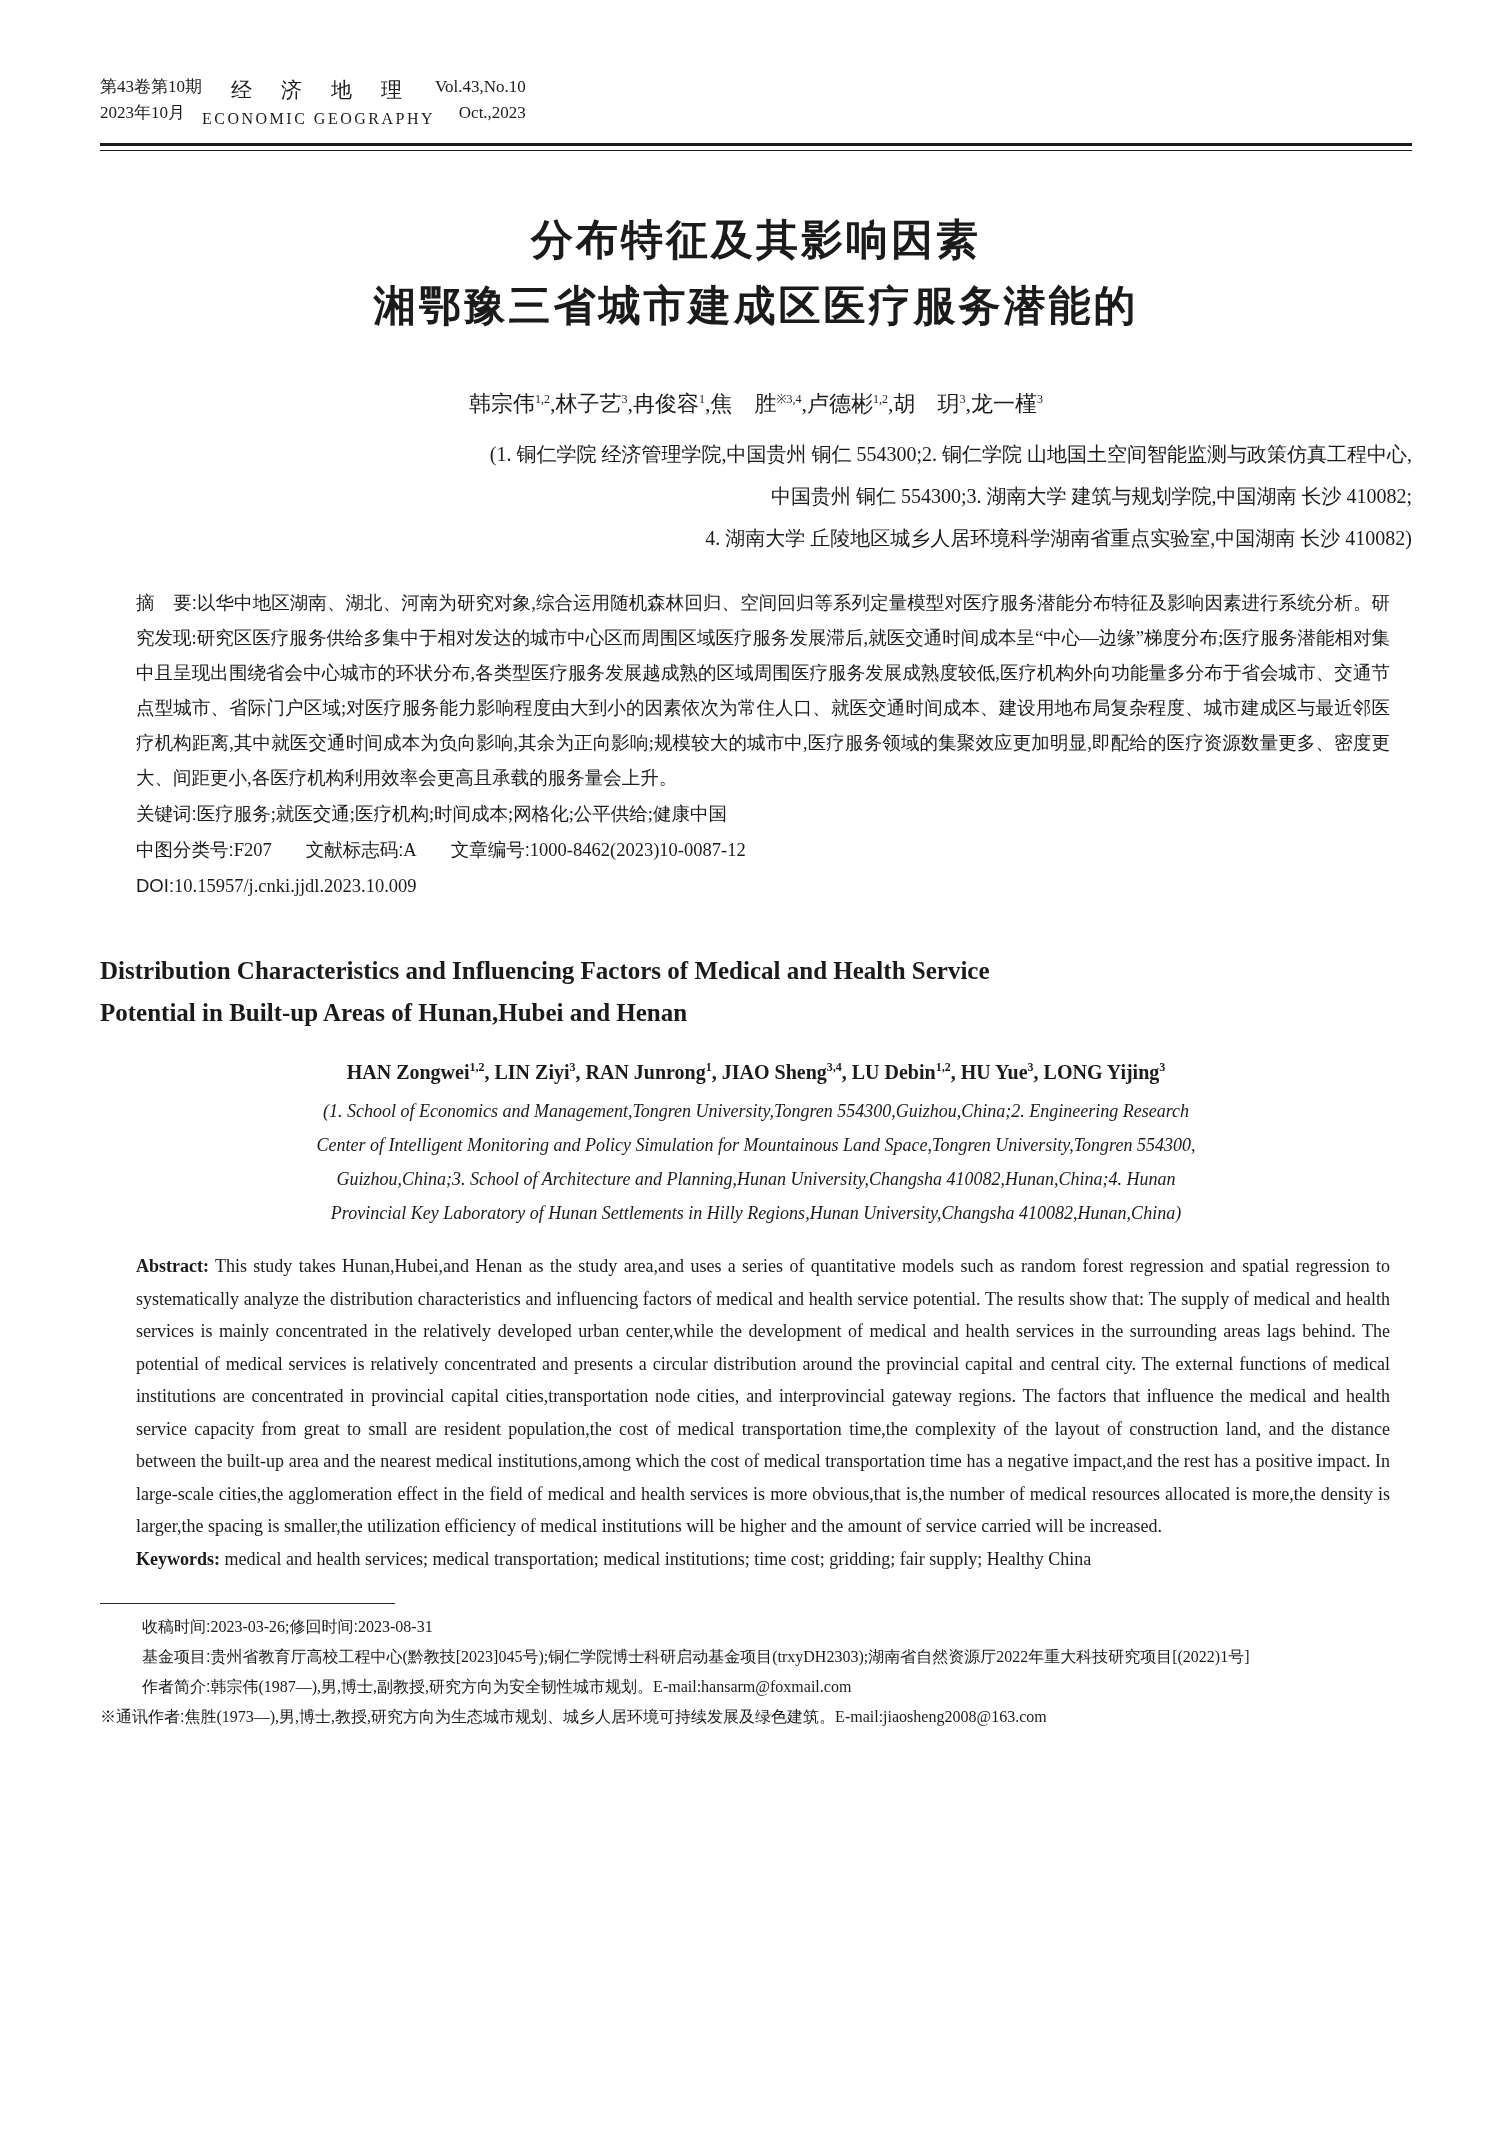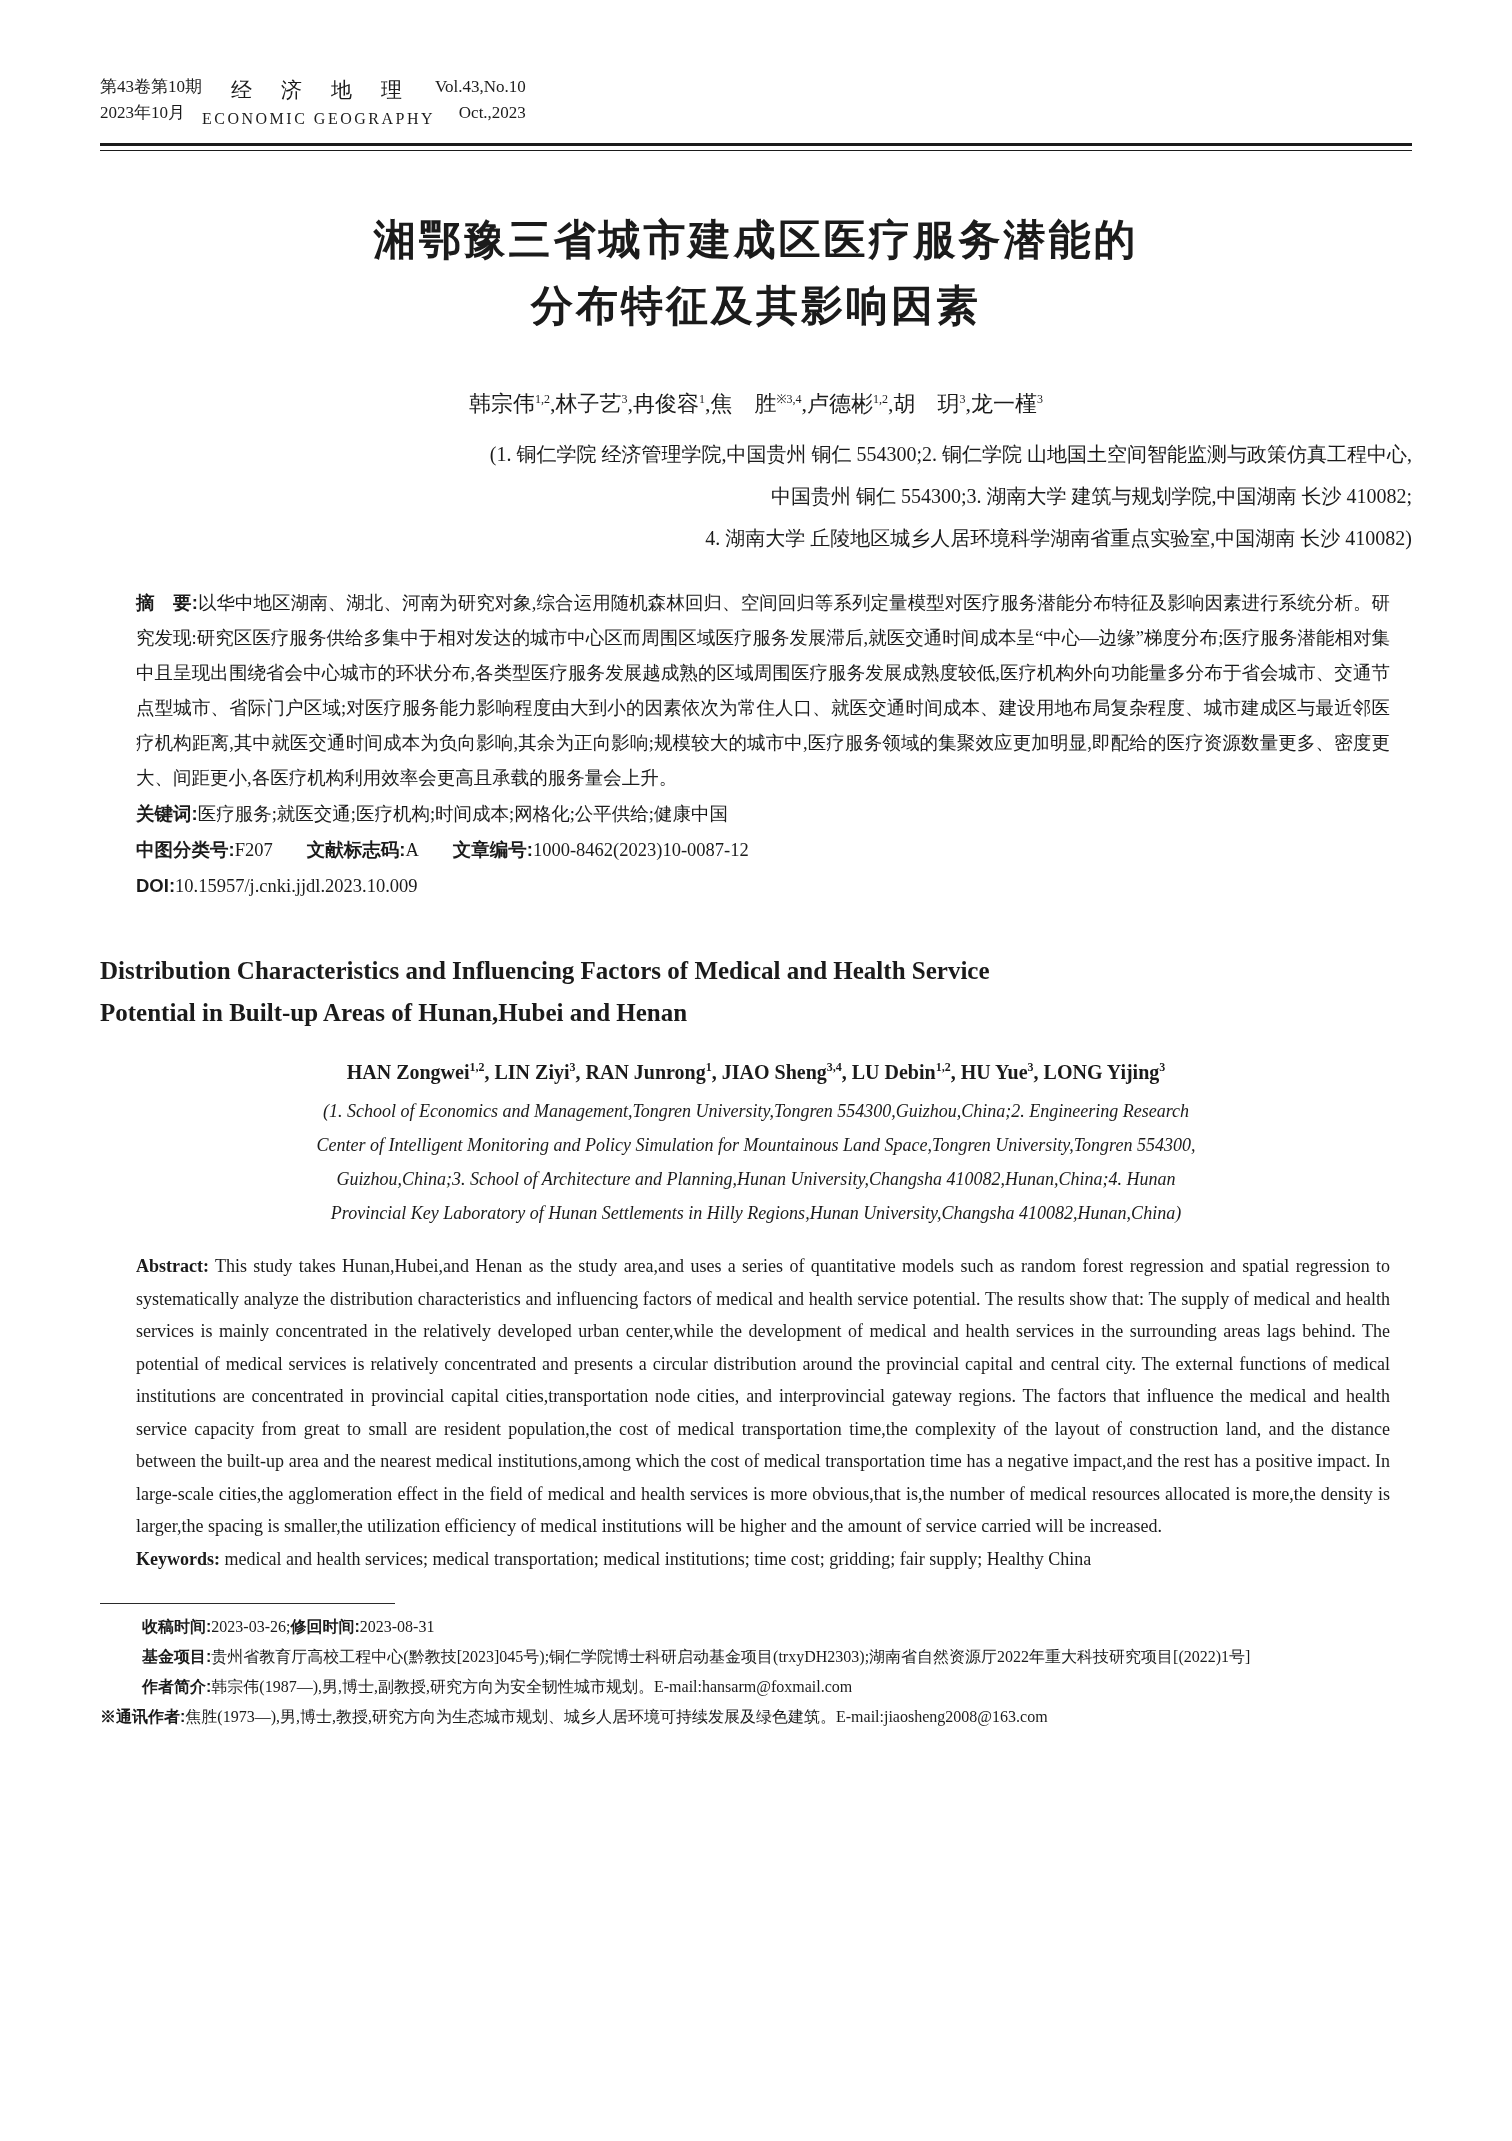--- a/index.html
+++ b/index.html
@@ -27,21 +27,21 @@
     font-family: "Liberation Sans", sans-serif; font-weight: bold;
     font-size: 42px; line-height: 66px; letter-spacing: 3px;
   }
   .authors-cn { margin-top: 50px; text-align: center; font-size: 22px; }
   .authors-cn sup, .authors-en sup { font-size: 12px; vertical-align: super; letter-spacing: 0; }
   .affils-cn { margin-top: 14px; text-align: right; font-size: 20px; line-height: 42px; }
 
   
   .cn-block { margin: 26px 22px 0 36px; font-size: 18.5px; line-height: 35px; text-align: justify; }
   p { margin: 0; }
-  .label { font-family: "Liberation Sans", sans-serif; font-weight: bold; }
+  .label { font-family: "Liberation Sans", sans-serif; font-weight: normal; }
   .meta-seg { margin-right: 34px; }
   .meta-seg:last-child { margin-right: 0; }
 
   
   .title-en { margin-top: 46px; text-align: left; font-weight: bold; font-size: 25px; line-height: 42px; }
   .authors-en { margin-top: 26px; text-align: center; font-size: 20px; font-weight: bold; }
   .affils-en { margin-top: 10px; text-align: center; font-style: italic; font-size: 18px; line-height: 34px; }
 
   
   .en-block { margin: 20px 22px 0 36px; font-size: 18px; line-height: 32.5px; text-align: justify; }
@@ -68,22 +68,22 @@
       <div class="journal-en">ECONOMIC  GEOGRAPHY</div>
     </div>
     <div class="h-col h-right">
       <div>Vol.43,No.10</div>
       <div>Oct.,2023</div>
     </div>
   </div>
   <div class="rule"></div>
 
   <div class="title-cn">
+    <div>分布特征及其影响因素</div>
     <div>湘鄂豫三省城市建成区医疗服务潜能的</div>
-    <div>分布特征及其影响因素</div>
   </div>
 
   <div class="authors-cn" id="authors-cn"><span>韩宗伟</span><sup>1,2</sup>,<span>林子艺</span><sup>3</sup>,<span>冉俊容</span><sup>1</sup>,<span>焦　胜</span><sup>※3,4</sup>,<span>卢德彬</span><sup>1,2</sup>,<span>胡　玥</span><sup>3</sup>,<span>龙一槿</span><sup>3</sup></div>
 
   <div class="affils-cn">
     <div>(1. 铜仁学院 经济管理学院,中国贵州 铜仁 554300;2. 铜仁学院 山地国土空间智能监测与政策仿真工程中心,</div>
     <div>中国贵州 铜仁 554300;3. 湖南大学 建筑与规划学院,中国湖南 长沙 410082;</div>
     <div>4. 湖南大学 丘陵地区城乡人居环境科学湖南省重点实验室,中国湖南 长沙 410082)</div>
   </div>
 

